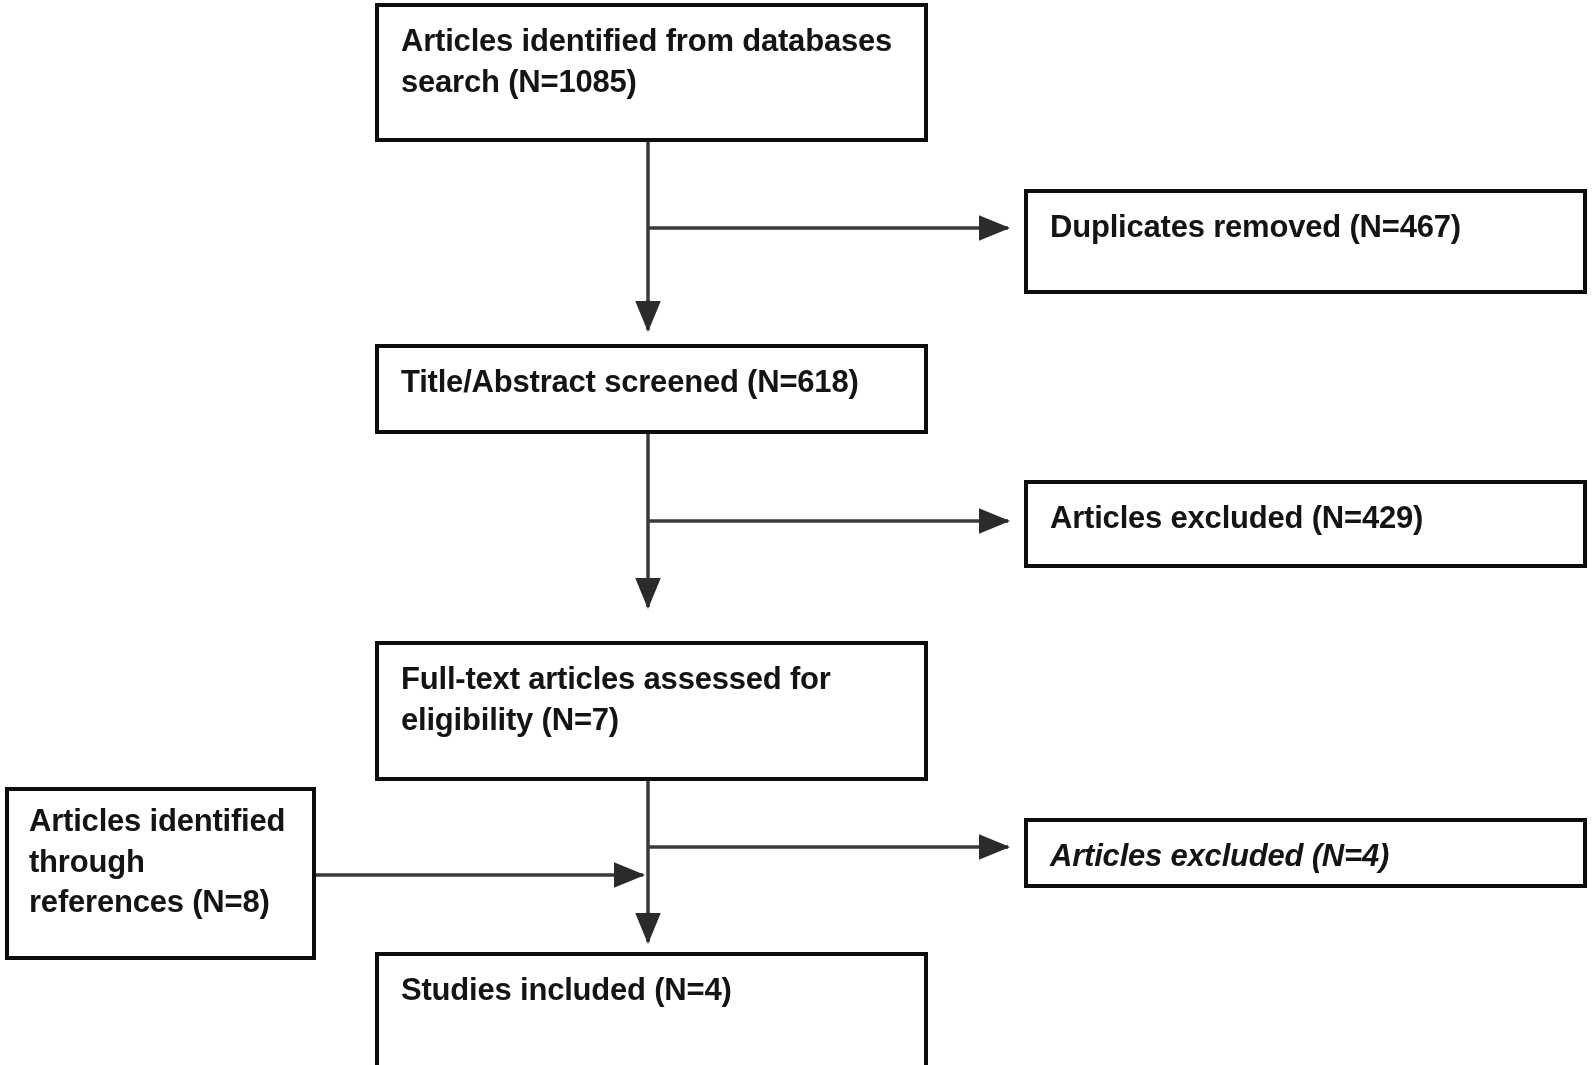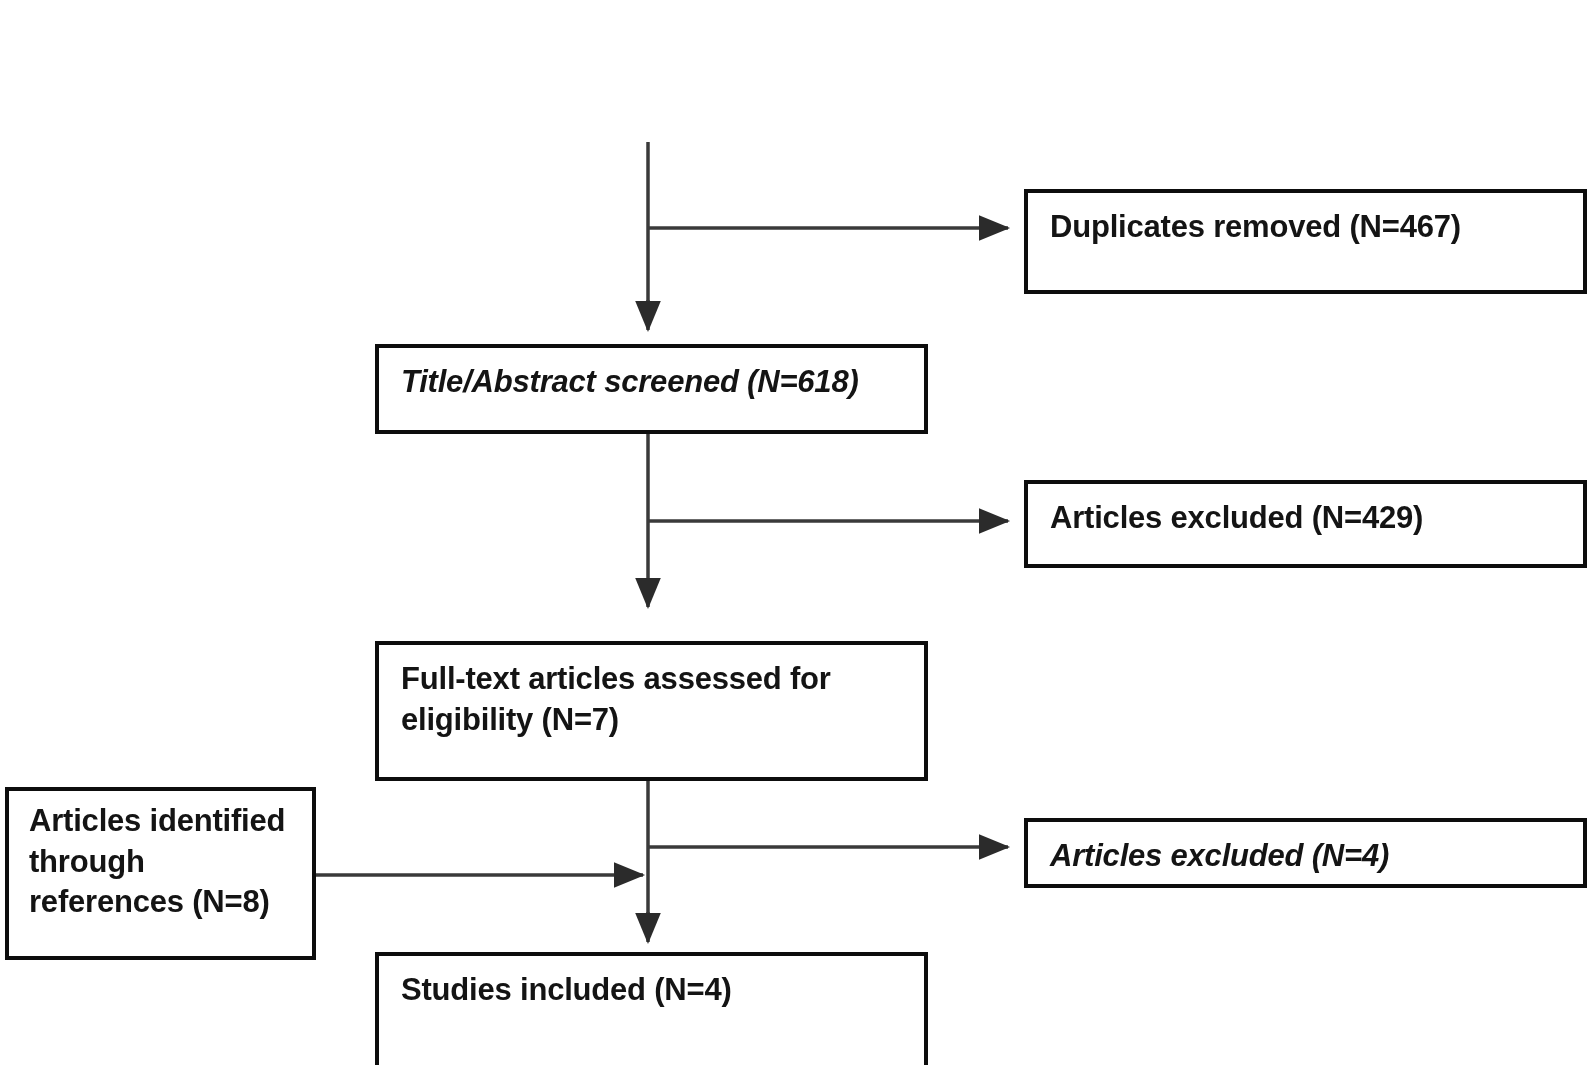--- a/index.html
+++ b/index.html
@@ -30,21 +30,21 @@
     top: 14px;
     font-size: 31px;
     line-height: 1.31;
     font-weight: 700;
     color: #141414;
     letter-spacing: -0.2px;
     white-space: pre-line;
   }
   
   #box-identified   { left: 375px;  top: 3px;   width: 553px;  height: 139px; }
-  #box-screened     { left: 375px;  top: 344px; width: 553px;  height: 90px; font-style: italic;  }
+  #box-screened     { left: 375px;  top: 344px; width: 553px;  height: 90px;  }
   #box-fulltext     { left: 375px;  top: 617px; width: 553px;  height: 140px; margin-top: 24px; }
   #box-included     { left: 375px;  top: 952px; width: 553px;  height: 120px; padding-left: 8px; }
   
   #box-duplicates   { left: 1024px; top: 189px; width: 563px;  height: 105px;  }
   #box-excluded-611 { left: 1024px; top: 480px; width: 563px;  height: 88px;  }
   #box-excluded-4   { left: 1024px; top: 818px; width: 563px;  height: 70px; font-style: italic;  }
   
   #box-references   { left: 5px;    top: 787px; width: 311px;  height: 173px; }
   #box-references .node-label { top: 10px; left: 20px; }
 
@@ -94,20 +94,24 @@
 
     <g>
       <line x1="648" y1="847" x2="1008" y2="847" stroke="#3a3a3a" stroke-width="3.5" marker-end="url(#ah)"></line>
     </g>
 
     <g>
       <line x1="316" y1="875" x2="643" y2="875" stroke="#3a3a3a" stroke-width="3.5" marker-end="url(#ah)"></line>
     </g>
   </svg>
 
+  <div class="node" id="box-identified">
+    <div class="node-label">Articles identified from databases
+search (N=1085)</div>
+  </div>
 
   <div class="node" id="box-duplicates">
     <div class="node-label">Duplicates removed (N=467)</div>
   </div>
 
   <div class="node" id="box-screened">
     <div class="node-label">Title/Abstract screened (N=618)</div>
   </div>
 
   <div class="node" id="box-excluded-611">

